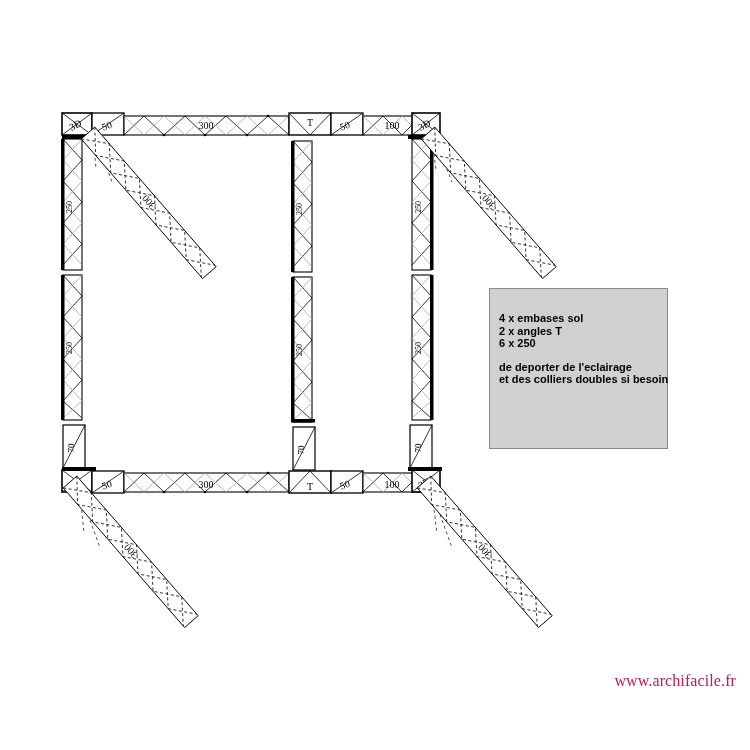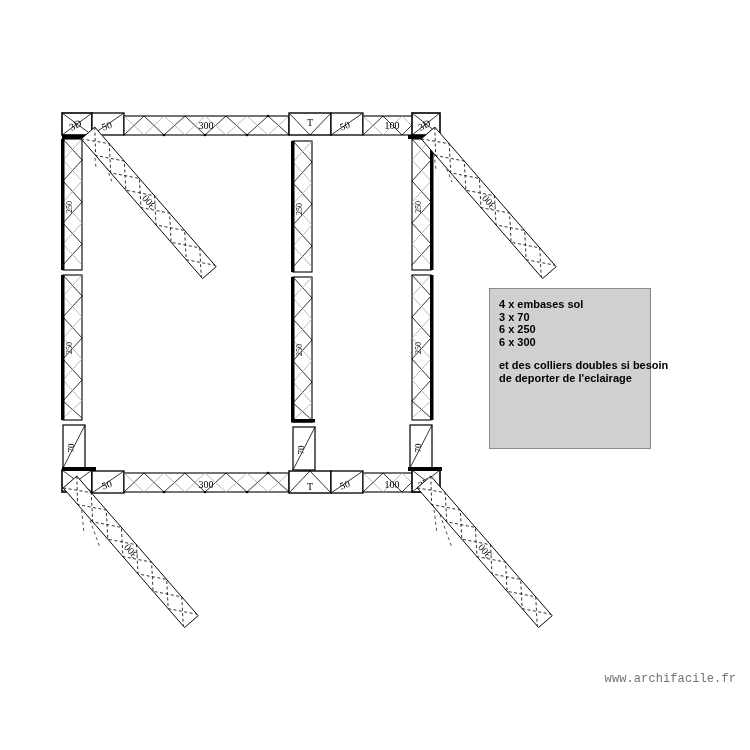--- a/index.html
+++ b/index.html
@@ -20,46 +20,46 @@
     left: 0;
     top: 0;
     width: 750px;
     height: 750px;
   }
 
   .legend-box {
     position: absolute;
     left: 489px;
     top: 288px;
-    width: 162px;
+    width: 179px;
     height: 161px;
     background: #d0d0d0;
     border: 1px solid #8a8a8a;
     box-sizing: border-box;
-    padding: 9px 0 0 9px;
+    padding: 23px 0 0 9px;
   }
   .legend-line {
     font-family: "Liberation Sans", sans-serif;
     font-size: 11px;
     font-weight: bold;
     color: #000000;
     line-height: 12.6px;
     white-space: pre;
   }
   .legend-gap {
     height: 11px;
   }
 
   .site-url {
     position: absolute;
     right: 14px;
     top: 672px;
-    font-family: Liberation Mono, monospace;
-    font-size: 12px;
-    color: #737373;
+    font-family: Liberation Serif, serif;
+    font-size: 16px;
+    color: #be185d;
     letter-spacing: 0.1px;
   }
 
   svg text {
     font-family: "Liberation Serif", serif;
     fill: #000000;
   }
 </style>
 </head>
 <body>
@@ -289,21 +289,20 @@
       <polyline points="0,9 22,-9 45,9 68,-9 91,9 114,-9 137,9 160,-9 183,9" fill="none" stroke="#000000" stroke-width="0.75" stroke-dasharray="3,2.5"></polyline>
       <polyline points="0,-9 22,9 45,-9 68,9 91,-9 114,9 137,-9 160,9 183,-9" fill="none" stroke="#000000" stroke-width="0.75" stroke-dasharray="3,2.5"></polyline>
       <text x="92" y="4" font-size="10" text-anchor="middle" transform="rotate(180 92 0)">300</text>
     </g>
   </g>
 
 </svg>
 
 <div class="legend-box">
   <div class="legend-line">4 x embases sol</div>
-  <div class="legend-line">3 x 70</div>
+  <div class="legend-line">2 x angles T</div>
   <div class="legend-line">6 x 250</div>
-  <div class="legend-line">6 x 300</div>
   <div class="legend-gap"></div>
+  <div class="legend-line">de deporter de l'eclairage</div>
   <div class="legend-line">et des colliers doubles si besoin</div>
-  <div class="legend-line">de deporter de l'eclairage</div>
 </div>
 
 <div class="site-url">www.archifacile.fr</div>
 
 </body></html>

